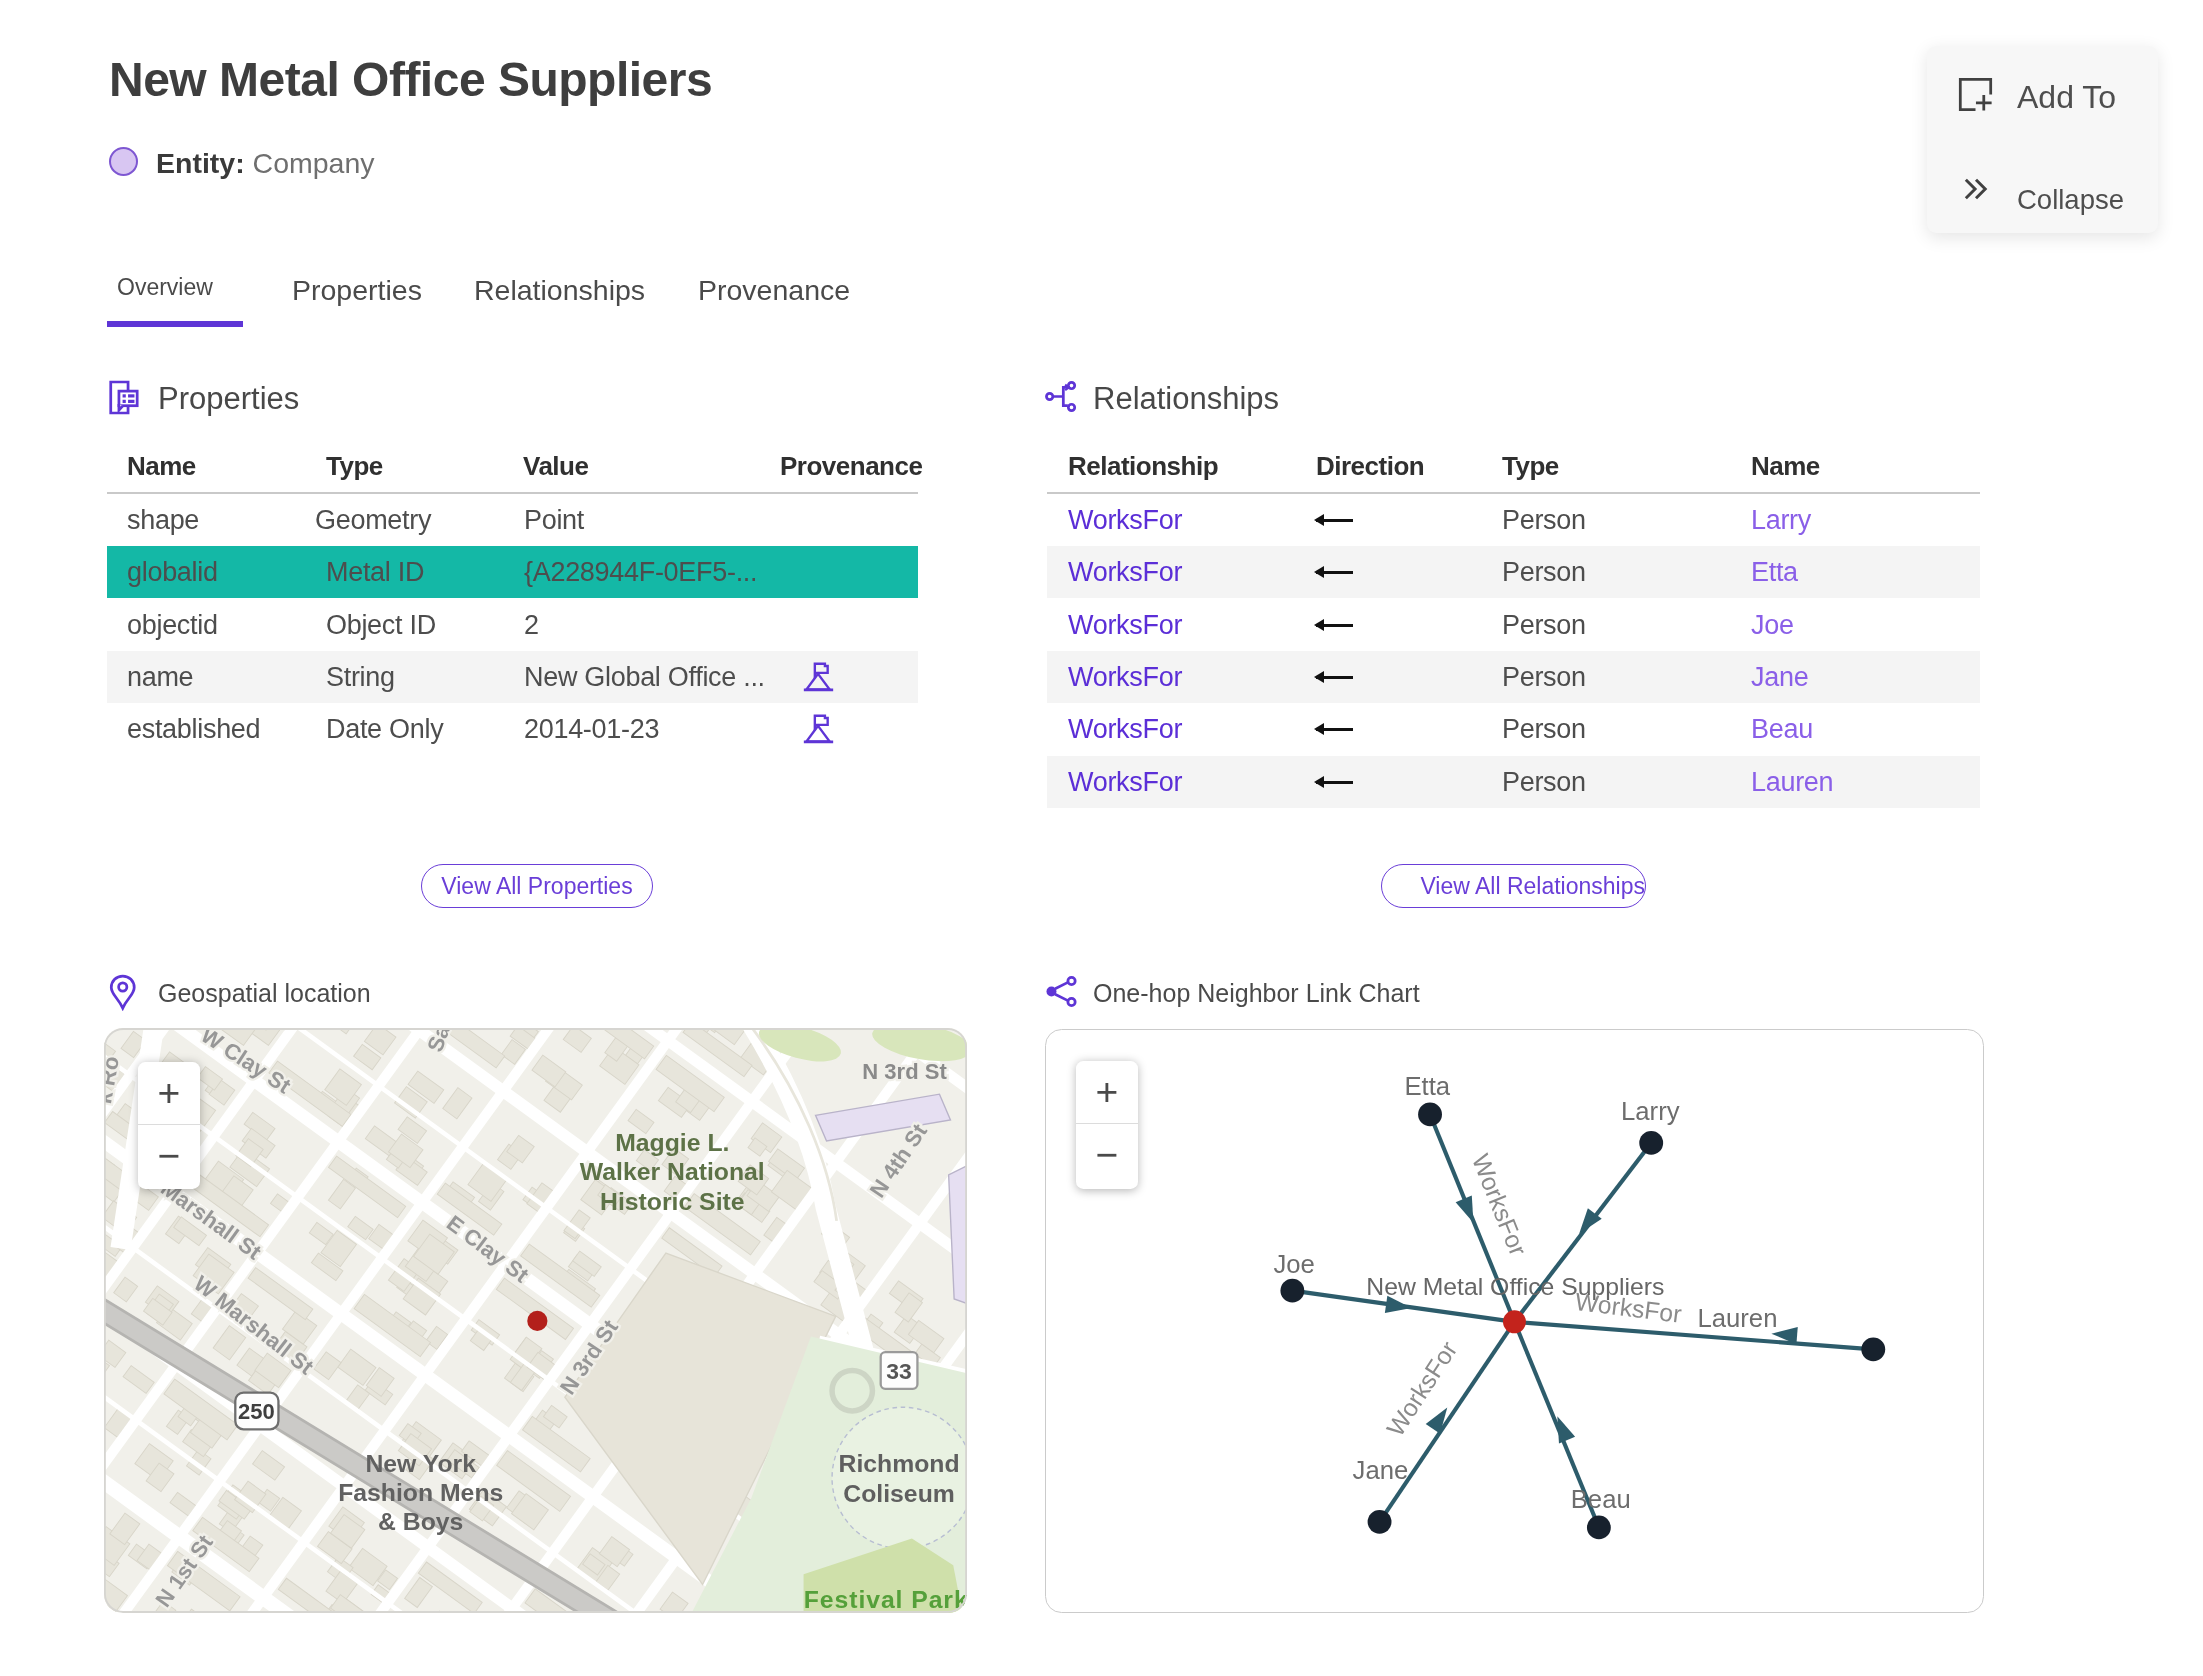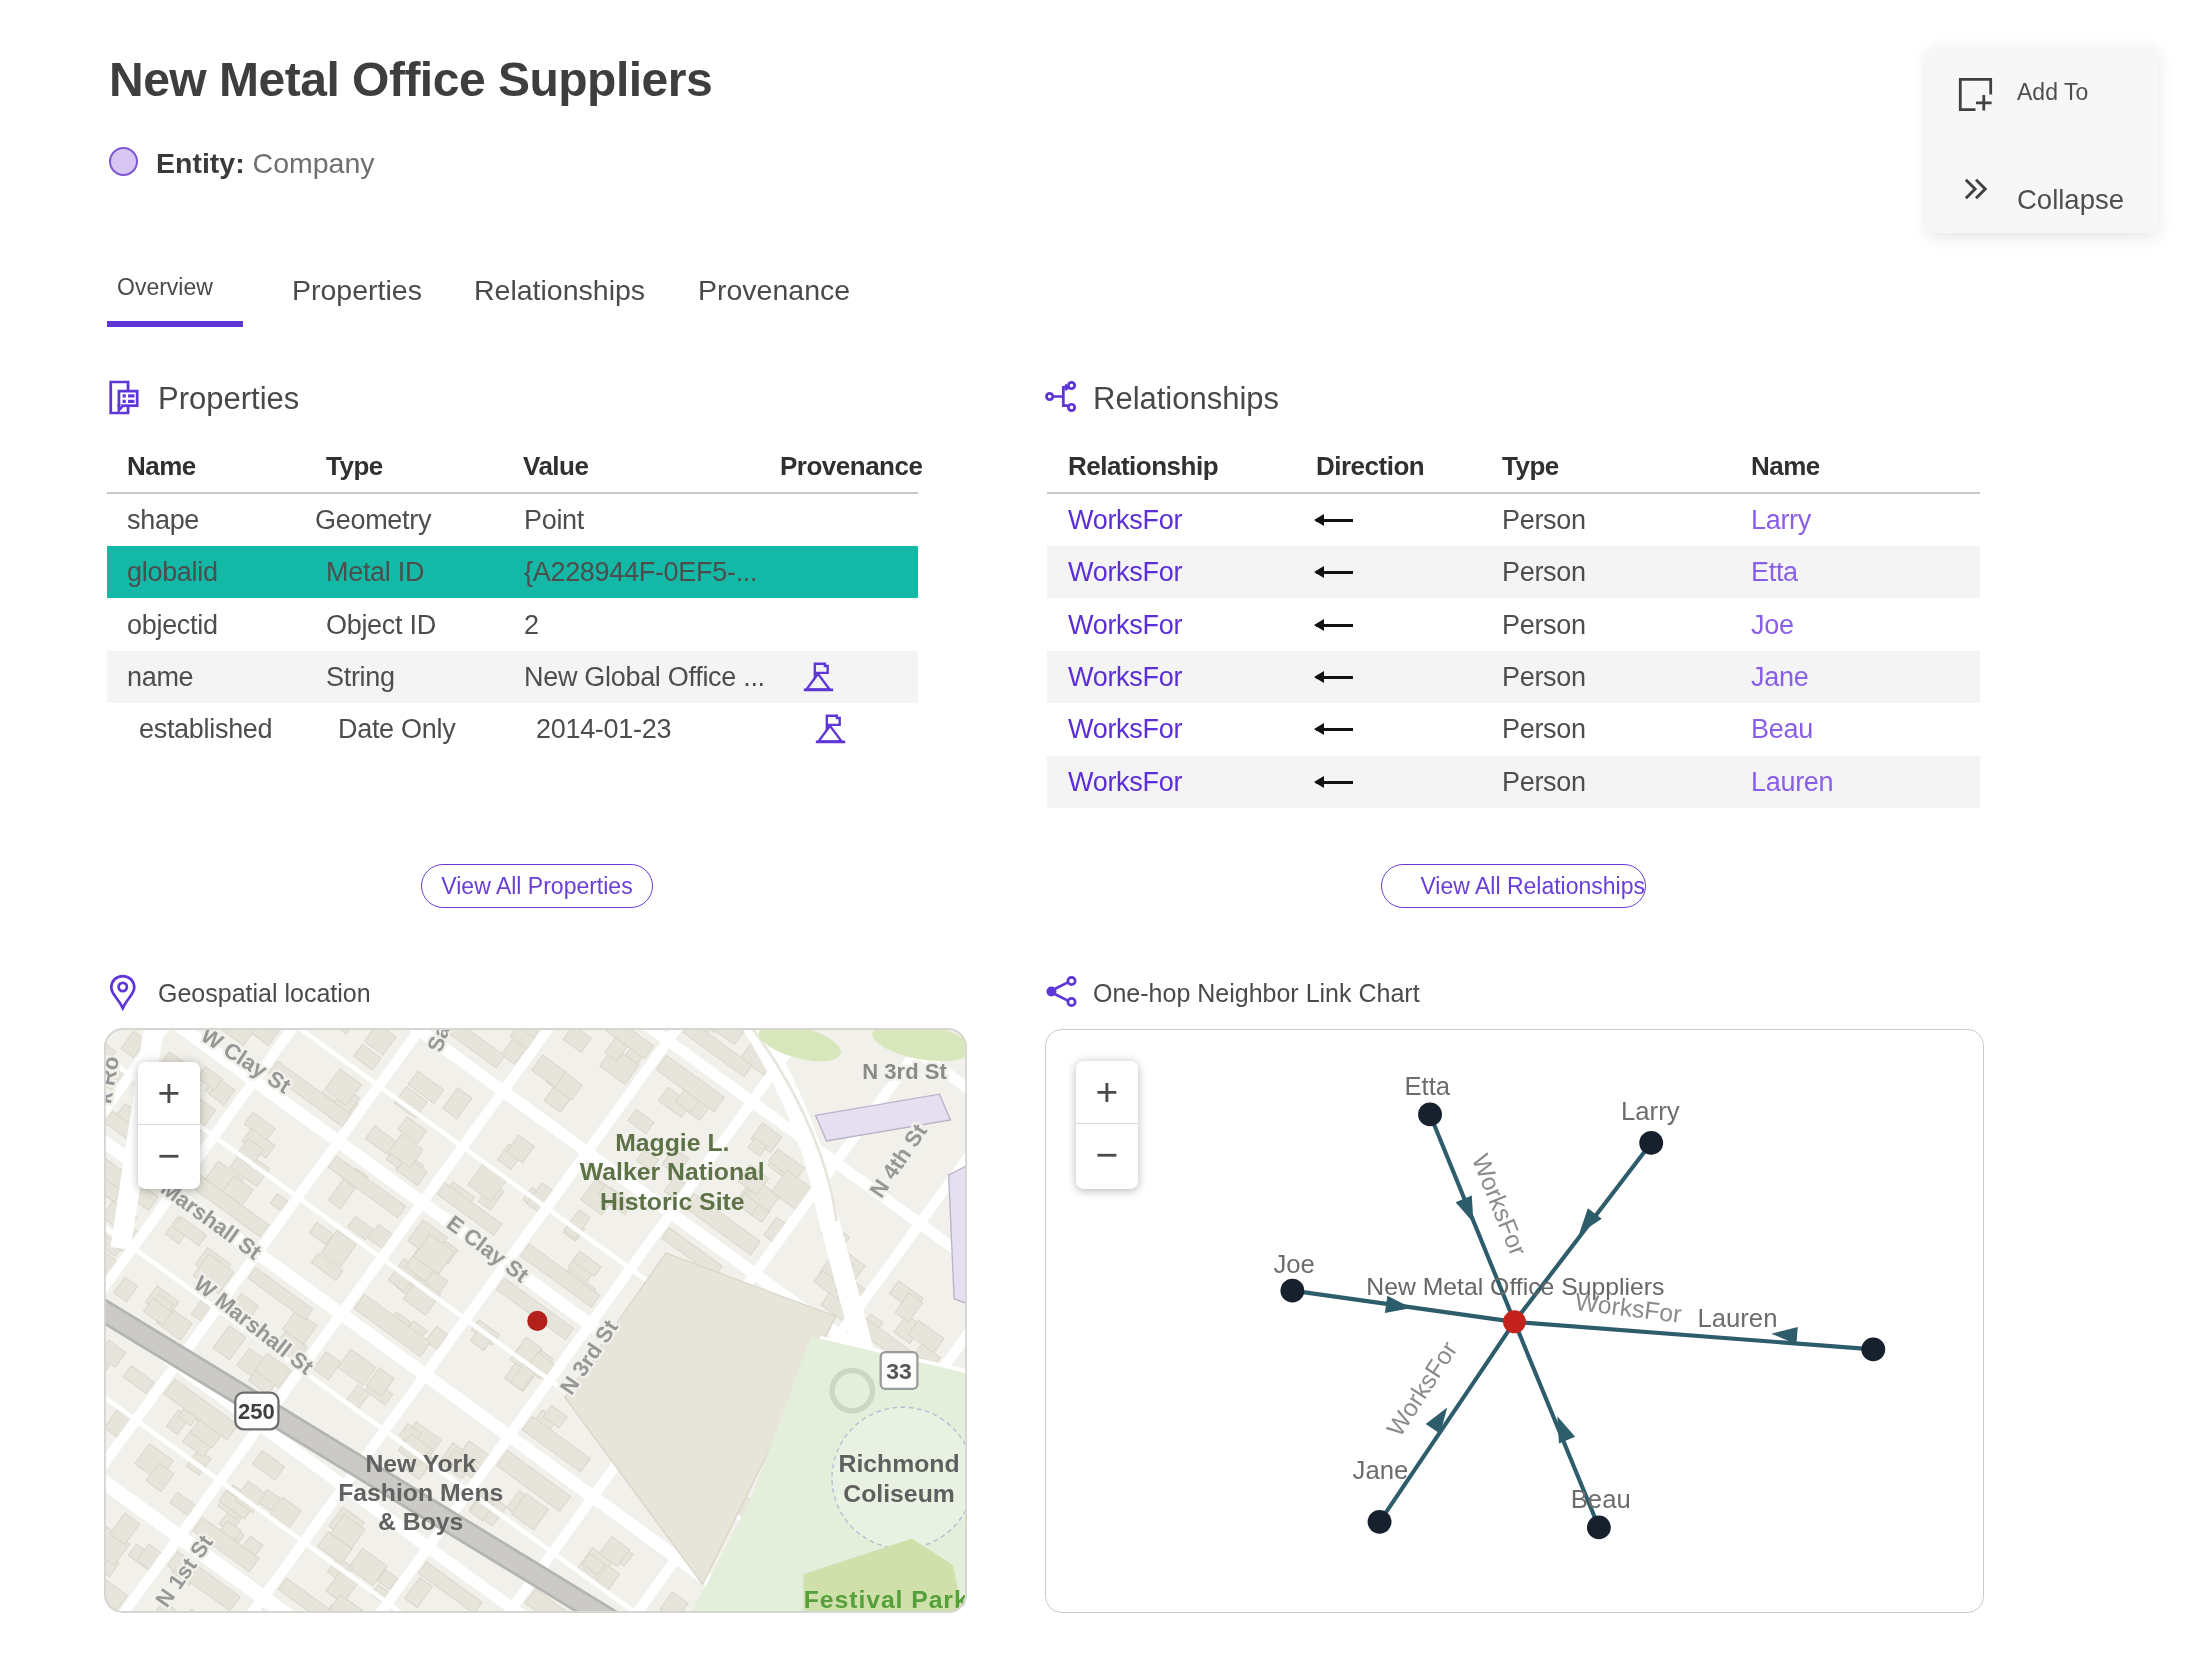--- a/index.html
+++ b/index.html
@@ -17,21 +17,21 @@
 <div class="abs" style="left:109px;top:147px;width:29px;height:29px;border-radius:50%;border:2.8px solid #7e57d2;background:#d8c6f2"></div>
 <div class="abs" style="left:156px;top:147px;font-size:28.5px;color:#3a3a3a"><b>Entity:</b> <span style="color:#6f6f6f">Company</span></div>
 
 <div class="abs" style="left:1927px;top:46px;width:231px;height:187px;background:#f7f7f7;border-radius:9.2px;box-shadow:0 4.6px 16.5px rgba(0,0,0,.10)">
   <div style="position:absolute;left:31px;top:31px"><svg width="35" height="35" viewBox="0 0 38 38">
         <g fill="none" stroke="#414141" stroke-width="3">
 <path d="M35.5 19 V2.5 H2.5 V35.5 H19"></path>
 <path d="M28 19.5 V36.5 M19.5 28 H36.5"></path>
 </g>
       </svg></div>
-  <div style="position:absolute;left:90px;top:33px;font-size:23px;color:#4e4e4e">Add To</div>
+  <div style="position:absolute;left:90px;top:33px;font-size:32px;color:#4e4e4e">Add To</div>
   <div style="position:absolute;left:36px;top:131px"><svg width="26" height="24" viewBox="0 0 28 26">
         <g fill="none" stroke="#414141" stroke-width="3.2">
 <path d="M3 3 L13 13 L3 23 M14 3 L24 13 L14 23"></path>
         </g>
       </svg></div>
   <div style="position:absolute;left:90px;top:138px;font-size:27.5px;color:#4e4e4e">Collapse</div>
 </div>
 
 <div class="abs" style="left:117px;top:274px;font-size:23px;color:#4a4a4a">Overview</div>
 <div class="abs" style="left:292px;top:274px;font-size:28.5px;color:#4a4a4a">Properties</div>
@@ -97,21 +97,21 @@
       <span style="position:absolute;left:219px;top:11px">String</span>
       <span style="position:absolute;left:417px;top:11px">New Global Office ...</span>
       <div style="position:absolute;left:695px;top:9.2px"><svg width="33" height="35" viewBox="0 0 36 38">
           <g fill="none" stroke="#5e35d6" stroke-width="2.6">
 <path d="M14 20 V4 H25 V6.5 H28 V14 H14"></path>
 <path d="M17.5 15 L30 32 H5 Z"></path>
 <path d="M2 32.5 H34" stroke-width="3"></path>
 </g>
         </svg></div>
     </div>
-    <div style="position:absolute;left:119px;top:703px;width:811px;height:52px;">
+    <div style="position:absolute;left:107px;top:703px;width:811px;height:52px;">
       <span style="position:absolute;left:20px;top:11px">established</span>
       <span style="position:absolute;left:219px;top:11px">Date Only</span>
       <span style="position:absolute;left:417px;top:11px">2014-01-23</span>
       <div style="position:absolute;left:695px;top:9.2px"><svg width="33" height="35" viewBox="0 0 36 38">
           <g fill="none" stroke="#5e35d6" stroke-width="2.6">
 <path d="M14 20 V4 H25 V6.5 H28 V14 H14"></path>
 <path d="M17.5 15 L30 32 H5 Z"></path>
 <path d="M2 32.5 H34" stroke-width="3"></path>
 </g>
         </svg></div>

